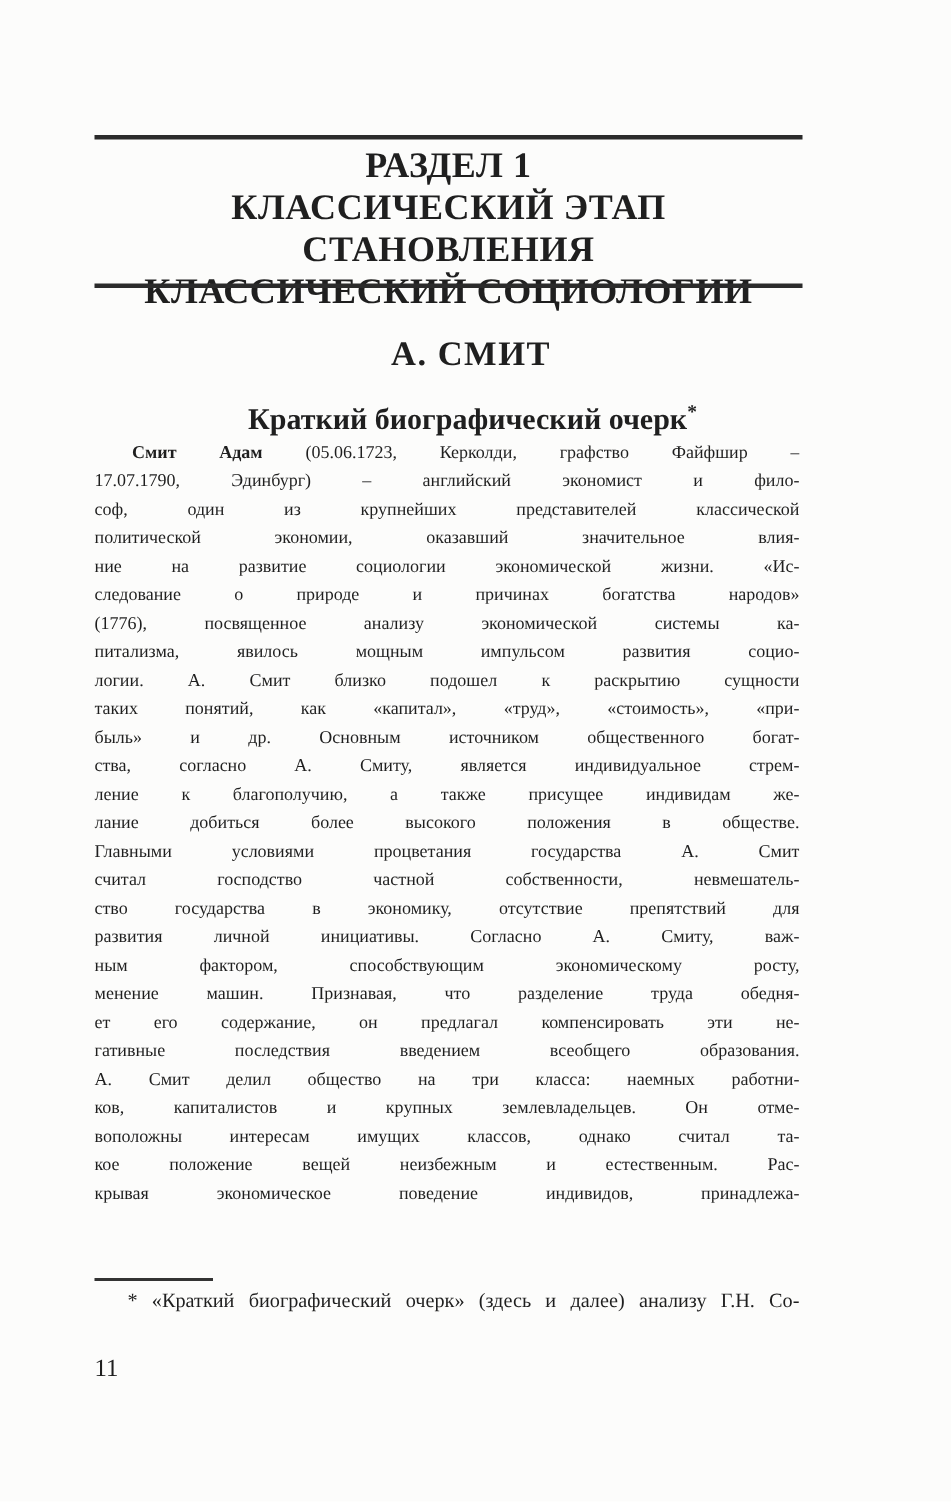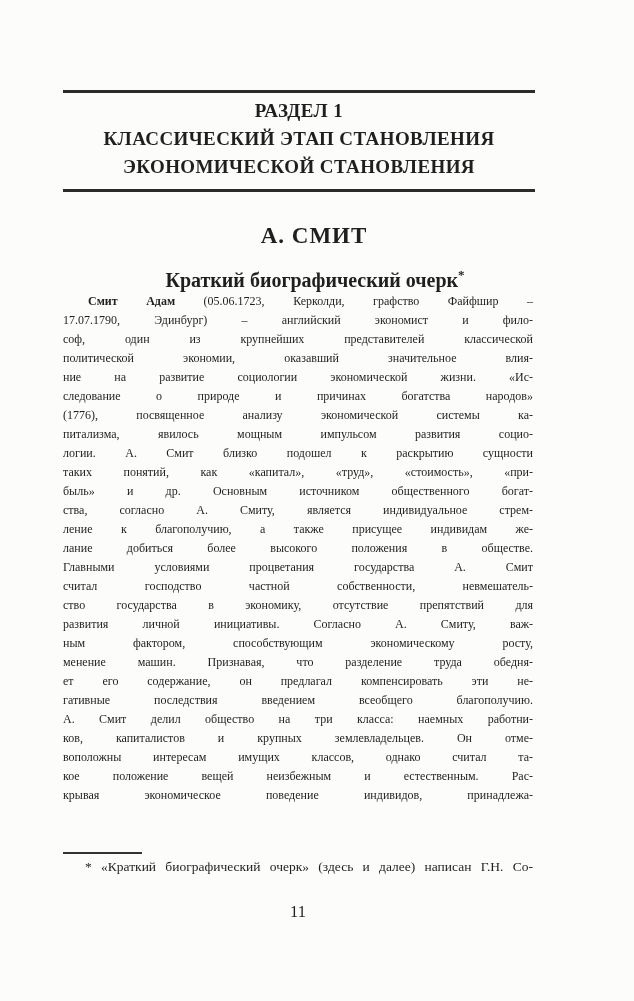--- a/index.html
+++ b/index.html
@@ -26,21 +26,21 @@
   .rule-top { top: 90px; }
   .rule-bottom { top: 189px; }
 
   .section-header {
     position: absolute;
     top: 97px;
     left: 63px;
     width: 472px;
     text-align: center;
     font-weight: bold;
-    font-size: 19px;
+    font-size: 24px;
     line-height: 28px;
     letter-spacing: 0.4px;
   }
 
   .author-heading {
     position: absolute;
     top: 208px;
     left: 63px;
     width: 472px;
     margin: 15px;
@@ -104,35 +104,35 @@
     text-indent: 22px;
     text-align: justify;
     text-align-last: justify;
   }
 
   .page-number {
     position: absolute;
     top: 902px;
     left: 63px;
     width: 470px;
-    text-align: center;
+    text-align: left;
     font-size: 16.5px;
   }
 </style>
 </head>
 <body>
 
 <div class="page">
 
   <div class="rule rule-top"></div>
 
   <div class="section-header">
     <div>РАЗДЕЛ 1</div>
     <div>КЛАССИЧЕСКИЙ ЭТАП СТАНОВЛЕНИЯ</div>
-    <div>ЭКОНОМИЧЕСКОЙ СТАНОВЛЕНИЯ</div>
+    <div>КЛАССИЧЕСКИЙ СОЦИОЛОГИИ</div>
   </div>
 
   <div class="rule rule-bottom"></div>
 
   <h1 class="author-heading">А. СМИТ</h1>
 
   <h2 class="subtitle"><span>Краткий биографический очерк</span><sup>*</sup></h2>
 
   <div class="body-paragraph">
       <div class="line"><span class="b">Смит Адам</span><span> (05.06.1723, Керколди, графство Файфшир –</span></div>
@@ -149,28 +149,28 @@
       <div class="line"><span>ства, согласно А. Смиту, является индивидуальное стрем-</span></div>
       <div class="line"><span>ление к благополучию, а также присущее индивидам же-</span></div>
       <div class="line"><span>лание добиться более высокого положения в обществе.</span></div>
       <div class="line"><span>Главными условиями процветания государства А. Смит</span></div>
       <div class="line"><span>считал господство частной собственности, невмешатель-</span></div>
       <div class="line"><span>ство государства в экономику, отсутствие препятствий для</span></div>
       <div class="line"><span>развития личной инициативы. Согласно А. Смиту, важ-</span></div>
       <div class="line"><span>ным фактором, способствующим экономическому росту,</span></div>
       <div class="line"><span>менение машин. Признавая, что разделение труда обедня-</span></div>
       <div class="line"><span>ет его содержание, он предлагал компенсировать эти не-</span></div>
-      <div class="line"><span>гативные последствия введением всеобщего благополучию.</span></div>
+      <div class="line"><span>гативные последствия введением всеобщего образования.</span></div>
       <div class="line"><span>А. Смит делил общество на три класса: наемных работни-</span></div>
       <div class="line"><span>ков, капиталистов и крупных землевладельцев. Он отме-</span></div>
       <div class="line"><span>воположны интересам имущих классов, однако считал та-</span></div>
       <div class="line"><span>кое положение вещей неизбежным и естественным. Рас-</span></div>
       <div class="line"><span>крывая экономическое поведение индивидов, принадлежа-</span></div>
     </div>
 
   <div class="footnote">
     <div class="fn-rule"></div>
-    <div class="fn-line fn-first">* «Краткий биографический очерк» (здесь и далее) написан Г.Н. Со-</div>
+    <div class="fn-line fn-first">* «Краткий биографический очерк» (здесь и далее) анализу Г.Н. Со-</div>
   </div>
 
   <div class="page-number">11</div>
 
 </div>
 
 </body></html>

